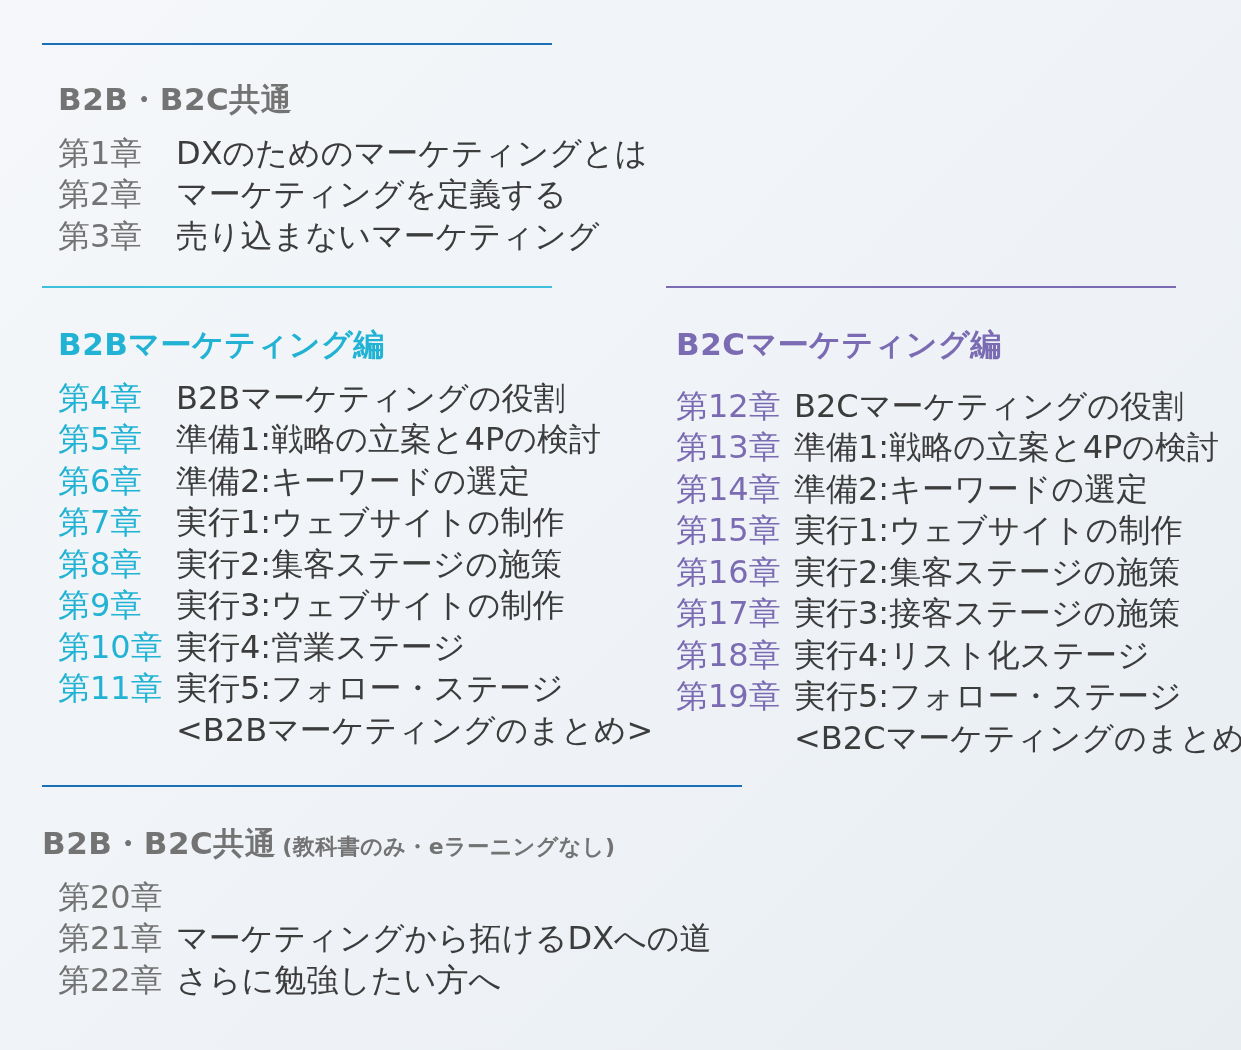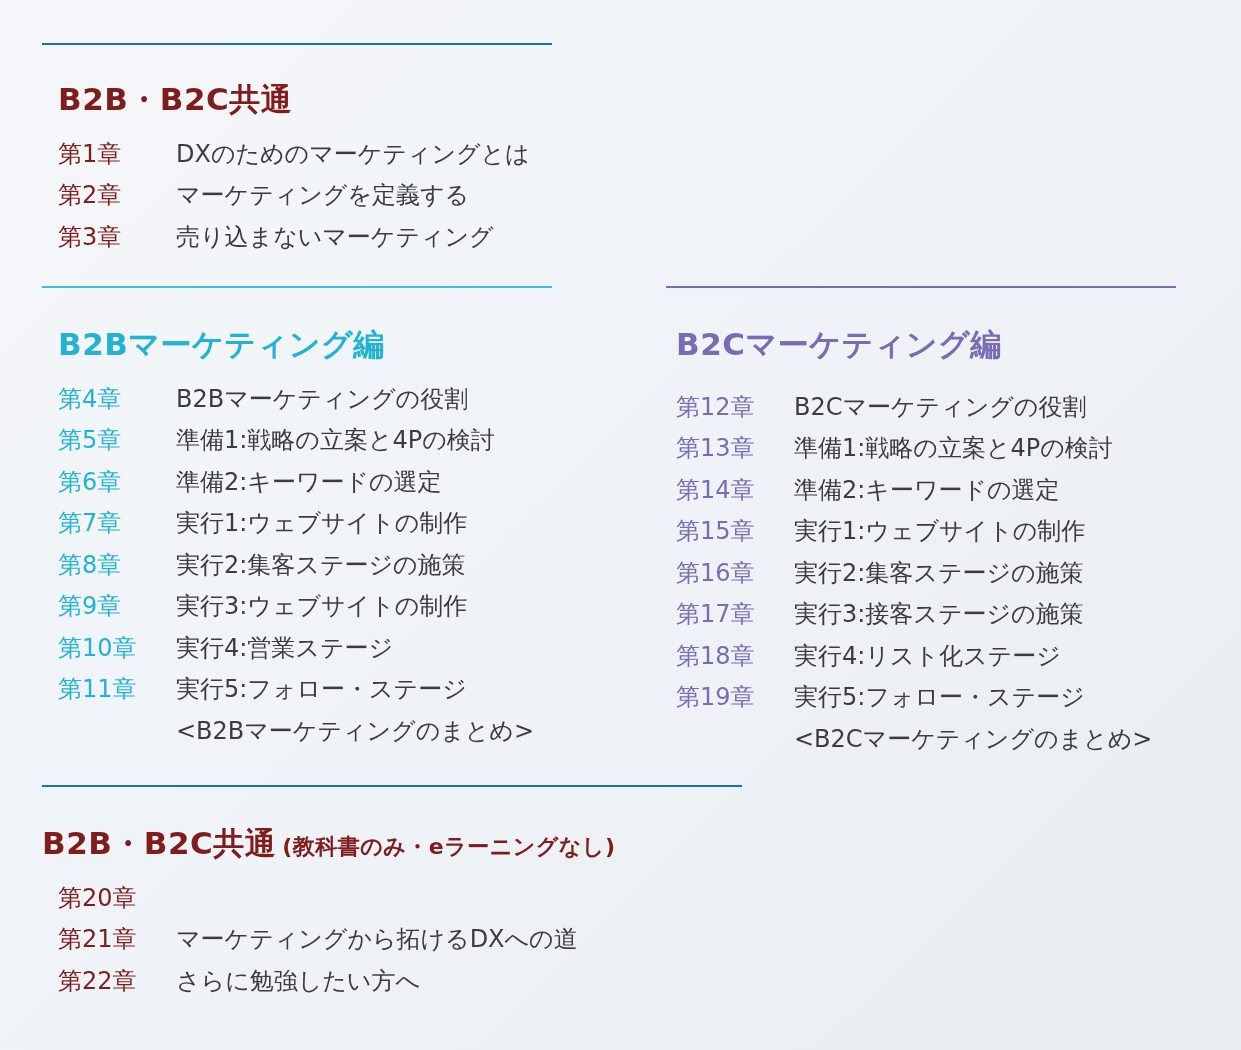--- a/index.html
+++ b/index.html
@@ -11,24 +11,24 @@
     position: relative;
   }
   .section { position: absolute; }
   .rule { height: 2px; width: 100%; }
   .heading {
     font-weight: bold; font-size: 31px; letter-spacing: 0.5px;
     white-space: nowrap;
   }
   .heading .sub { font-size: 22px; margin-left: 6px; }
   .chapters { margin-top: 18px; }
-  .row { display: flex; height: 41.5px; align-items: center; font-size: 24px; white-space: nowrap; }
+  .row { display: flex; height: 41.5px; align-items: center; font-size: 32px; white-space: nowrap; }
   .num { width: 118px; flex: none; }
   .title { color: #3c3c3c; }
-  .c-blue { color: #7f1d1d; }
+  .c-blue { color: #737373; }
   .c-cyan { color: #22b3d4; }
   .c-purple { color: #7a6bb3; }
   .bg-blue { background: #1b6fb5; }
   .bg-cyan { background: #3ebfdc; }
   .bg-purple { background: #7a6bb3; }
 </style>
 </head>
 <body>
 
 <div class="section" style="left:42px; top:43px; width:510px;">

